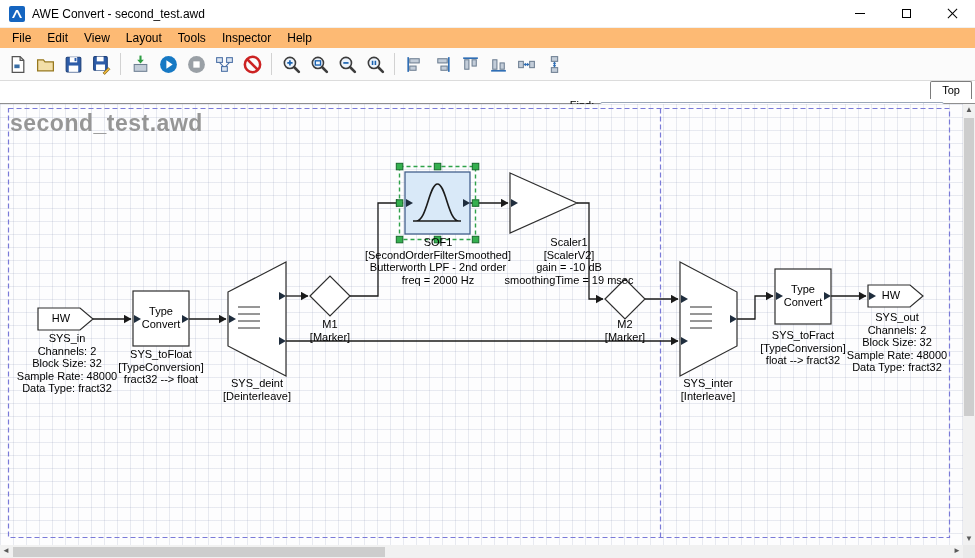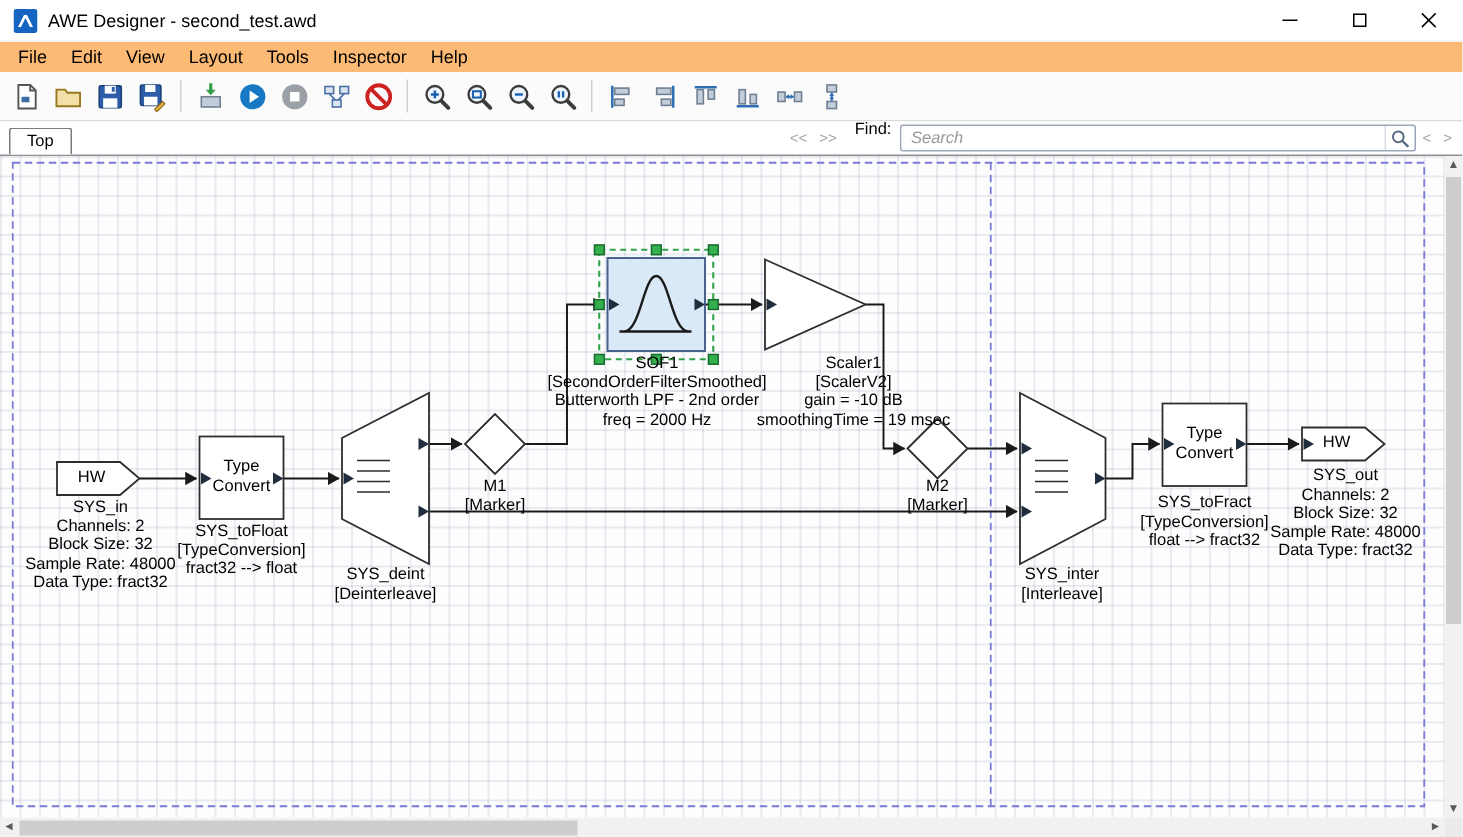--- a/index.html
+++ b/index.html
@@ -27,22 +27,22 @@
   .menu-item { padding: 2px 8px; }
 
   
   .toolbar { height: 33px; display: flex; align-items: center; background: #fbfbfb;
     border-bottom: 1px solid #dcdcdc; padding-left: 3px; }
   .tool-btn { width: 28px; height: 28px; display: flex; align-items: center; justify-content: center; }
   .tool-btn svg { width: 21px; height: 21px; }
   .tb-sep { width: 1px; height: 22px; background: #d2d2d2; margin: 0 5px; }
 
   
-  .tabbar { height: 23px; display: flex; align-items: center; background: #fff;
-    border-bottom: 1px solid #8f8f8f; padding: 0 3px 0 6px; }
+  .tabbar { height: 23px; display: flex; align-items: flex-end; background: #fff;
+    border-bottom: 1px solid #8f8f8f; padding: 0 3px 0 6px; flex-direction: column; }
   .tab { font-size: 11px; padding: 2px 11px 3px; border: 1px solid #7c7c7c; border-bottom: none;
     background: #fff; align-self: flex-end; border-radius: 2px 2px 0 0; }
   .find-zone { margin-left: auto; display: flex; align-items: center; }
   .nav-btn { font-size: 10px; color: #a8a8a8; padding: 0 4px; }
   .find-label { font-size: 11px; margin: 0 6px 12px 8px; }
   .search-wrap { display: flex; align-items: center; width: 344px; height: 18px;
     border: 1px solid #9aa7b8; border-radius: 2px; background: #fff; }
   .search-wrap input { flex: 1; border: none; outline: none; font-size: 11px; padding: 0 6px;
     font-family: "Liberation Sans", sans-serif; min-width: 0; }
   .search-wrap input::placeholder { color: #9a9a9a; font-style: italic; }
@@ -77,21 +77,21 @@
     background: #cdcdcd; }
 </style>
 </head>
 <body>
 
 <div class="titlebar">
   <svg class="app-icon" viewBox="0 0 16 16">
     <rect x="0" y="0" width="16" height="16" rx="2" fill="#1565c0"></rect>
     <path d="M3,12 L7,4 L9,4 L13,12 L11,12 L8,6 L5,12 Z" fill="#fff"></path>
   </svg>
-  <span class="title-text">AWE Designer - second_test.awd</span>
+  <span class="title-text">AWE Convert - second_test.awd</span>
   <div class="win-controls">
     <div class="win-btn">
         <span class="glyph-min"></span>
       </div>
     <div class="win-btn">
         <span class="glyph-max"></span>
       </div>
     <div class="win-btn">
         <span class="glyph-close"></span>
       </div>
@@ -360,20 +360,21 @@
       <polygon points="511,95 518,99 511,103"></polygon>
       <polygon points="681,191 688,195 681,199"></polygon>
       <polygon points="681,233 688,237 681,241"></polygon>
       <polygon points="730,211 737,215 730,219"></polygon>
       <polygon points="776,188 783,192 776,196"></polygon>
       <polygon points="824,188 831,192 824,196"></polygon>
       <polygon points="869,188 876,192 869,196"></polygon>
     </g>
   </svg>
 
+  <div class="canvas-title">second_test.awd</div>
 
   <div class="shape-lbl" style="left:40px;top:208px;width:42px">HW</div>
   <div class="shape-lbl" style="left:133px;top:201px;width:56px">Type Convert</div>
   <div class="shape-lbl" style="left:775px;top:179px;width:56px">Type Convert</div>
   <div class="shape-lbl" style="left:870px;top:185px;width:42px">HW</div>
 
   <div class="lbl" style="left:7px;top:228px;width:120px">
     <div>SYS_in</div>
     <div>Channels: 2</div>
     <div>Block Size: 32</div>

